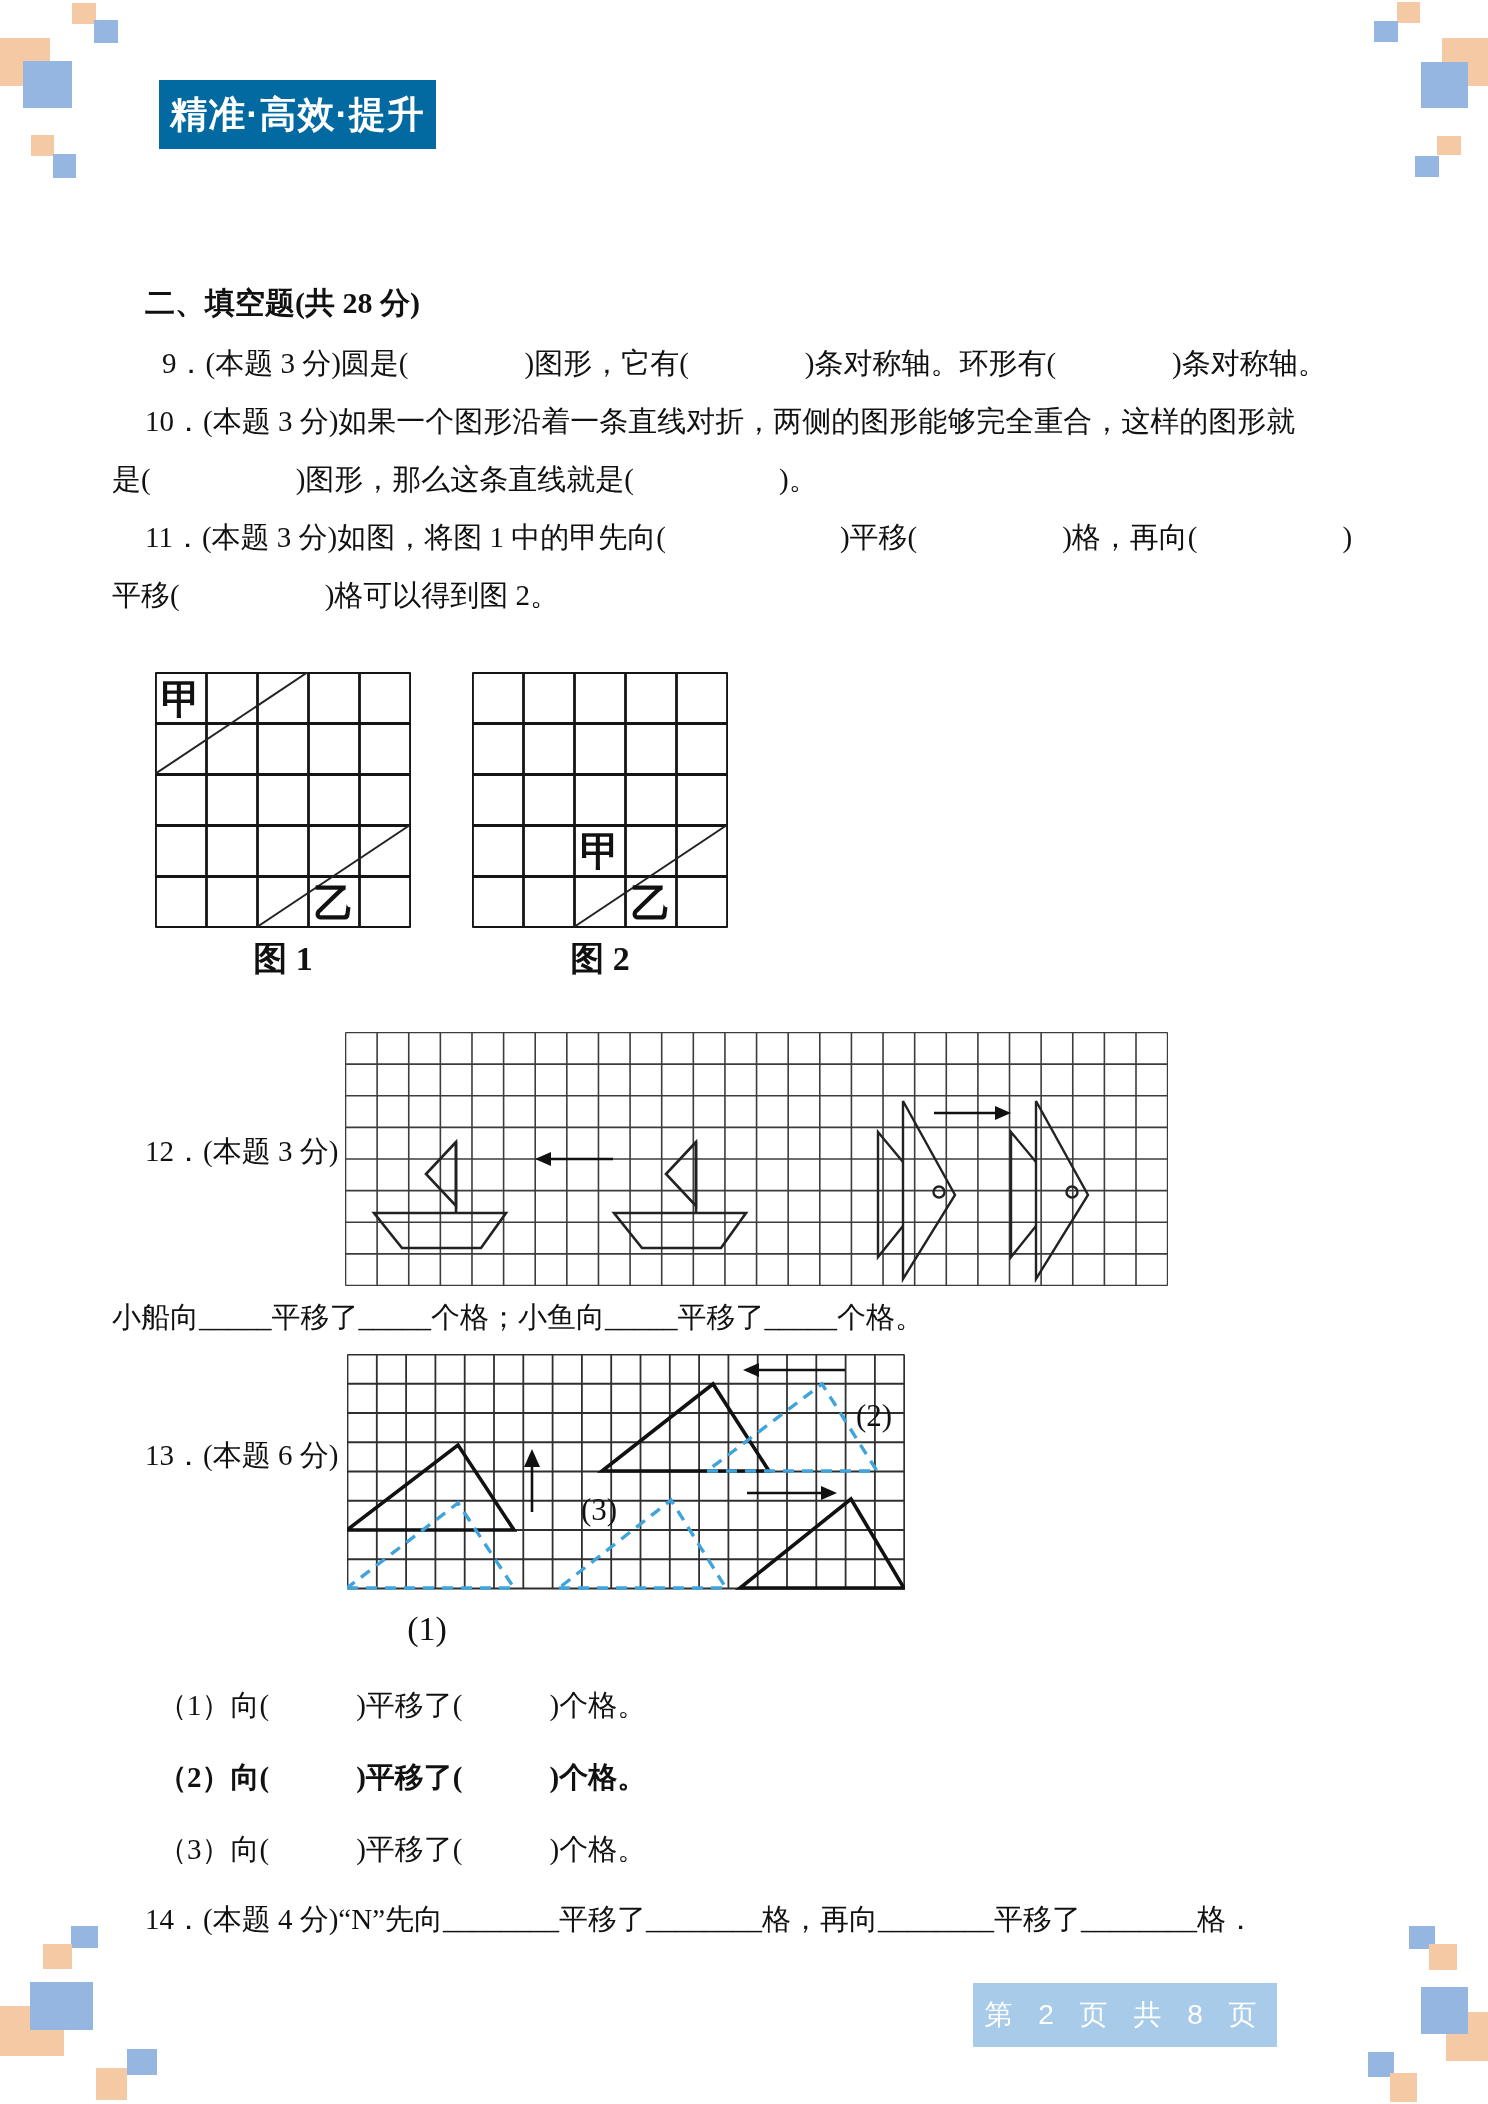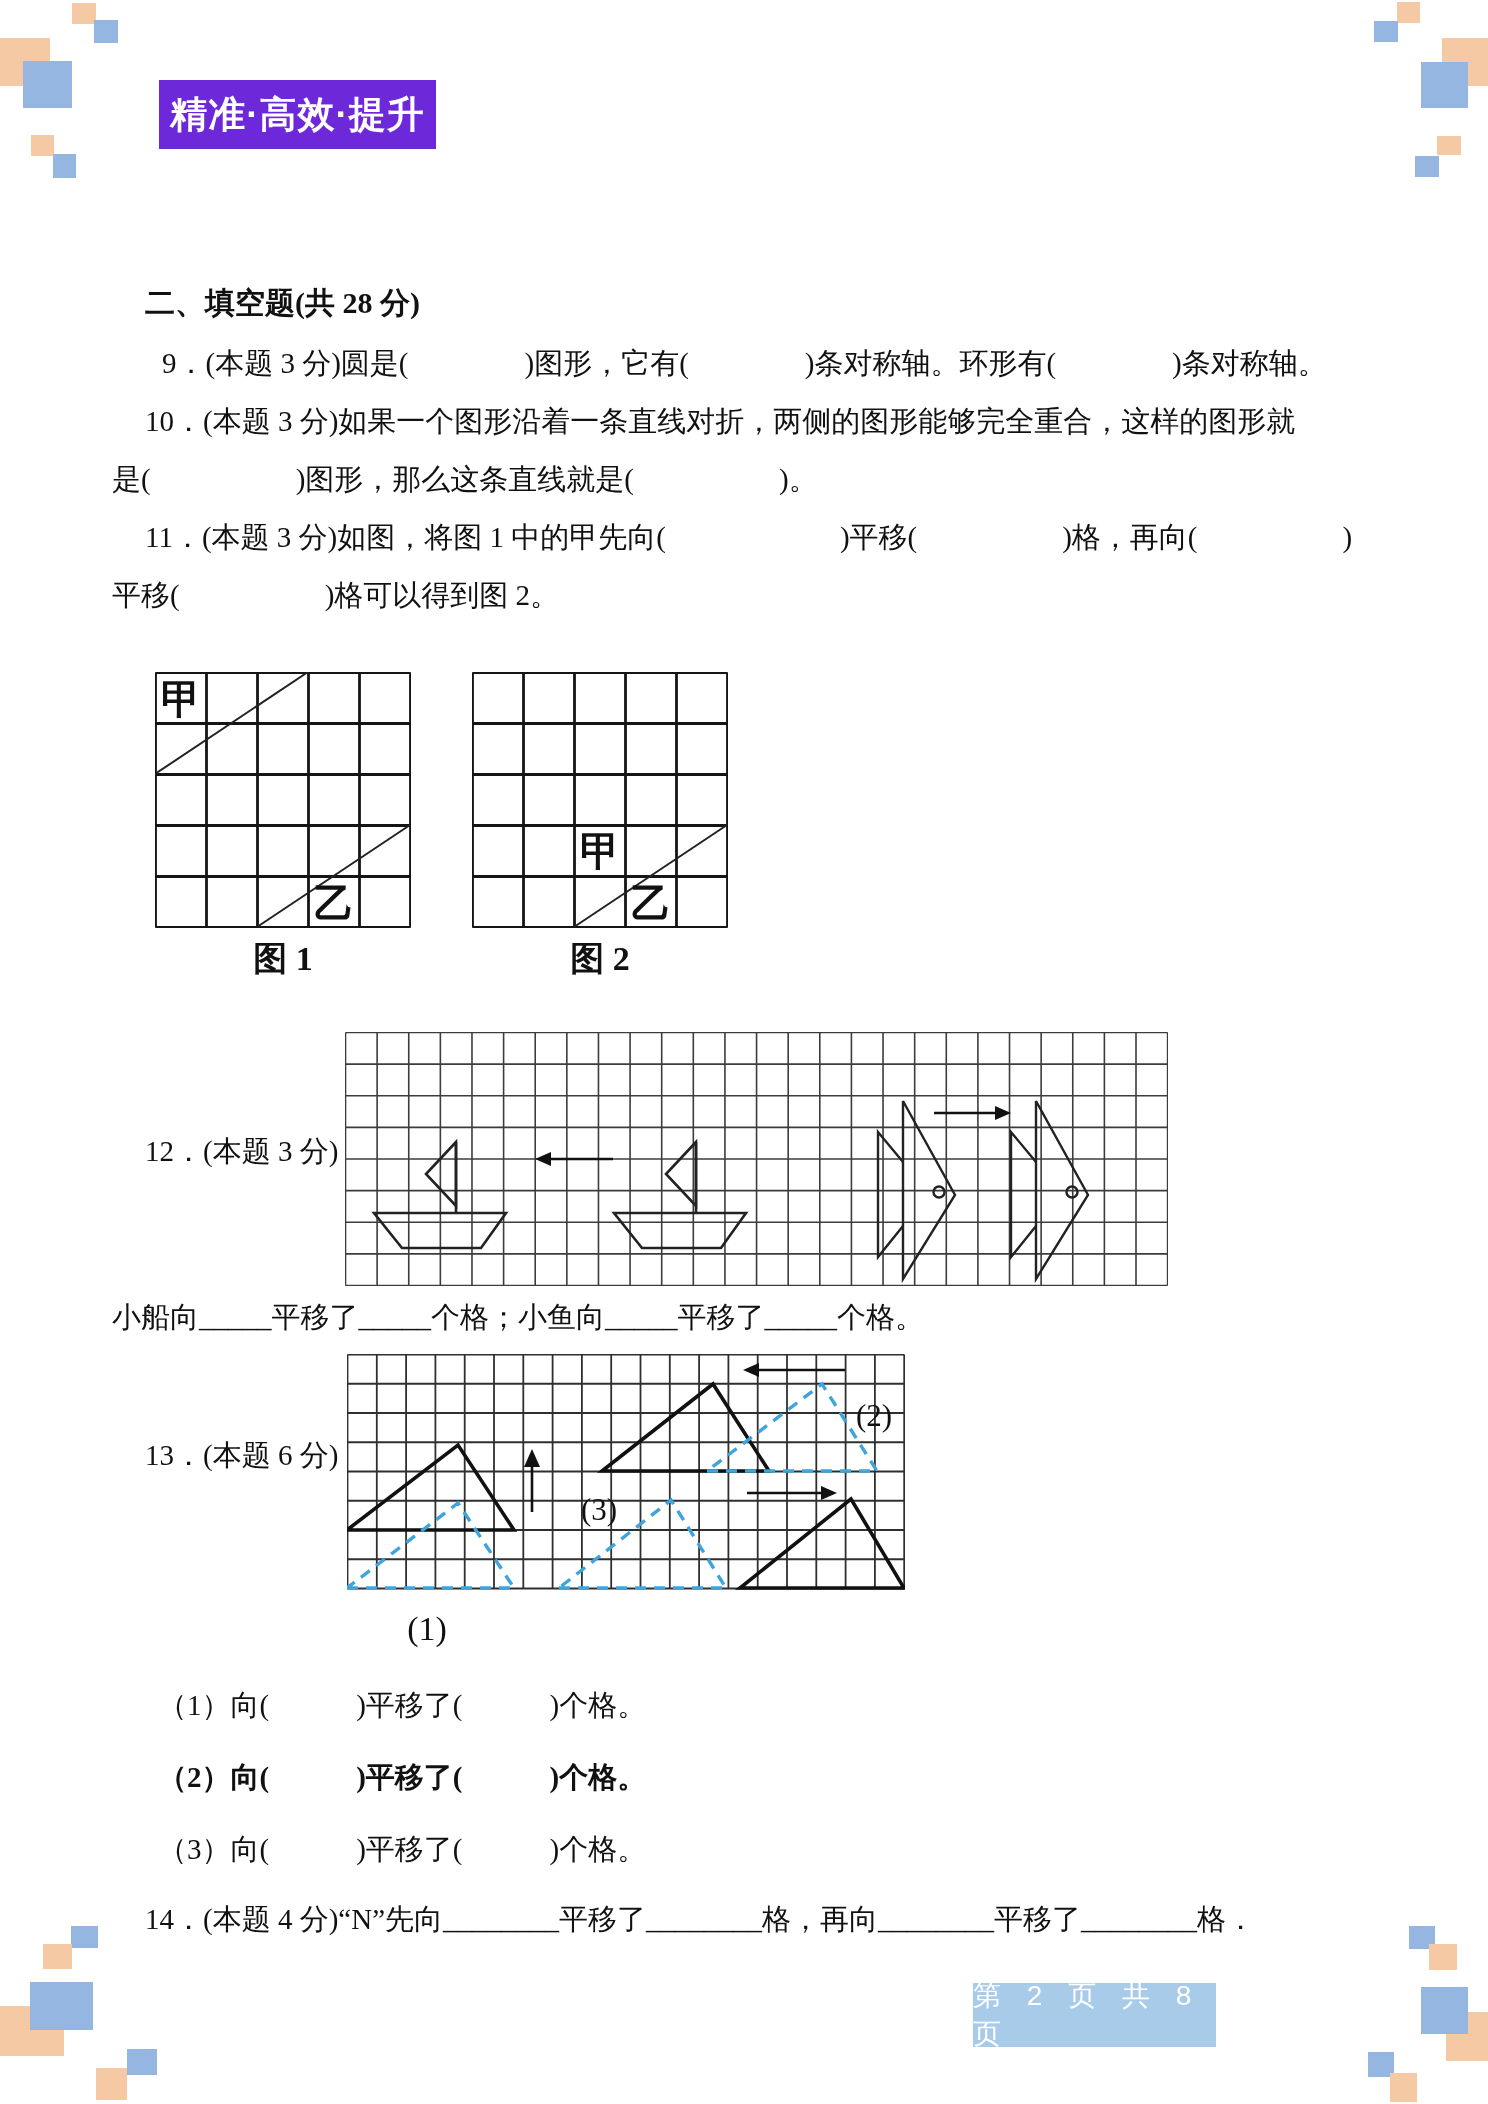--- a/index.html
+++ b/index.html
@@ -1,27 +1,27 @@
 <!DOCTYPE html>
 <html><head>
 <meta charset="utf-8">
 <style>
   html,body{margin:0;padding:0;}
   body{width:1488px;height:2104px;position:relative;background:#ffffff;overflow:hidden;
        font-family:"Liberation Serif","DejaVu Serif",serif;color:#111;}
   .sq{position:absolute;}
   .sq.o{background:#f5c9a4;}
   .sq.b{background:#94b6e0;}
-  .badge{position:absolute;left:159px;top:80px;width:277px;height:69px;background:#6d28d9;
+  .badge{position:absolute;left:159px;top:80px;width:277px;height:69px;background:#0369a1;
          color:#fff;font-family:"Liberation Sans","DejaVu Sans",sans-serif;font-weight:bold;
          font-size:37px;display:flex;align-items:center;justify-content:center;letter-spacing:1px;}
   .line{position:absolute;white-space:nowrap;font-size:29px;line-height:34px;}
   .bold{font-weight:bold;font-size:30px;}
   .caption{position:absolute;font-size:34px;text-align:center;font-weight:bold;}
-  .footerbox{position:absolute;left:973px;top:1983px;width:243px;height:64px;background:#a8cbe9;
+  .footerbox{position:absolute;left:973px;top:1983px;width:304px;height:64px;background:#a8cbe9;
              color:#fff;font-family:"Liberation Sans","DejaVu Sans",sans-serif;font-size:28px;
              letter-spacing:9px;display:flex;align-items:center;justify-content:center;}
   svg{position:absolute;}
   svg text{font-family:"Liberation Serif","DejaVu Serif",serif;fill:#111;}
   .gridtext{font-weight:bold;}
 </style>
 </head>
 <body>
 
 <div class="sq o" style="left:72px;top:3px;width:24px;height:21px;"></div>

